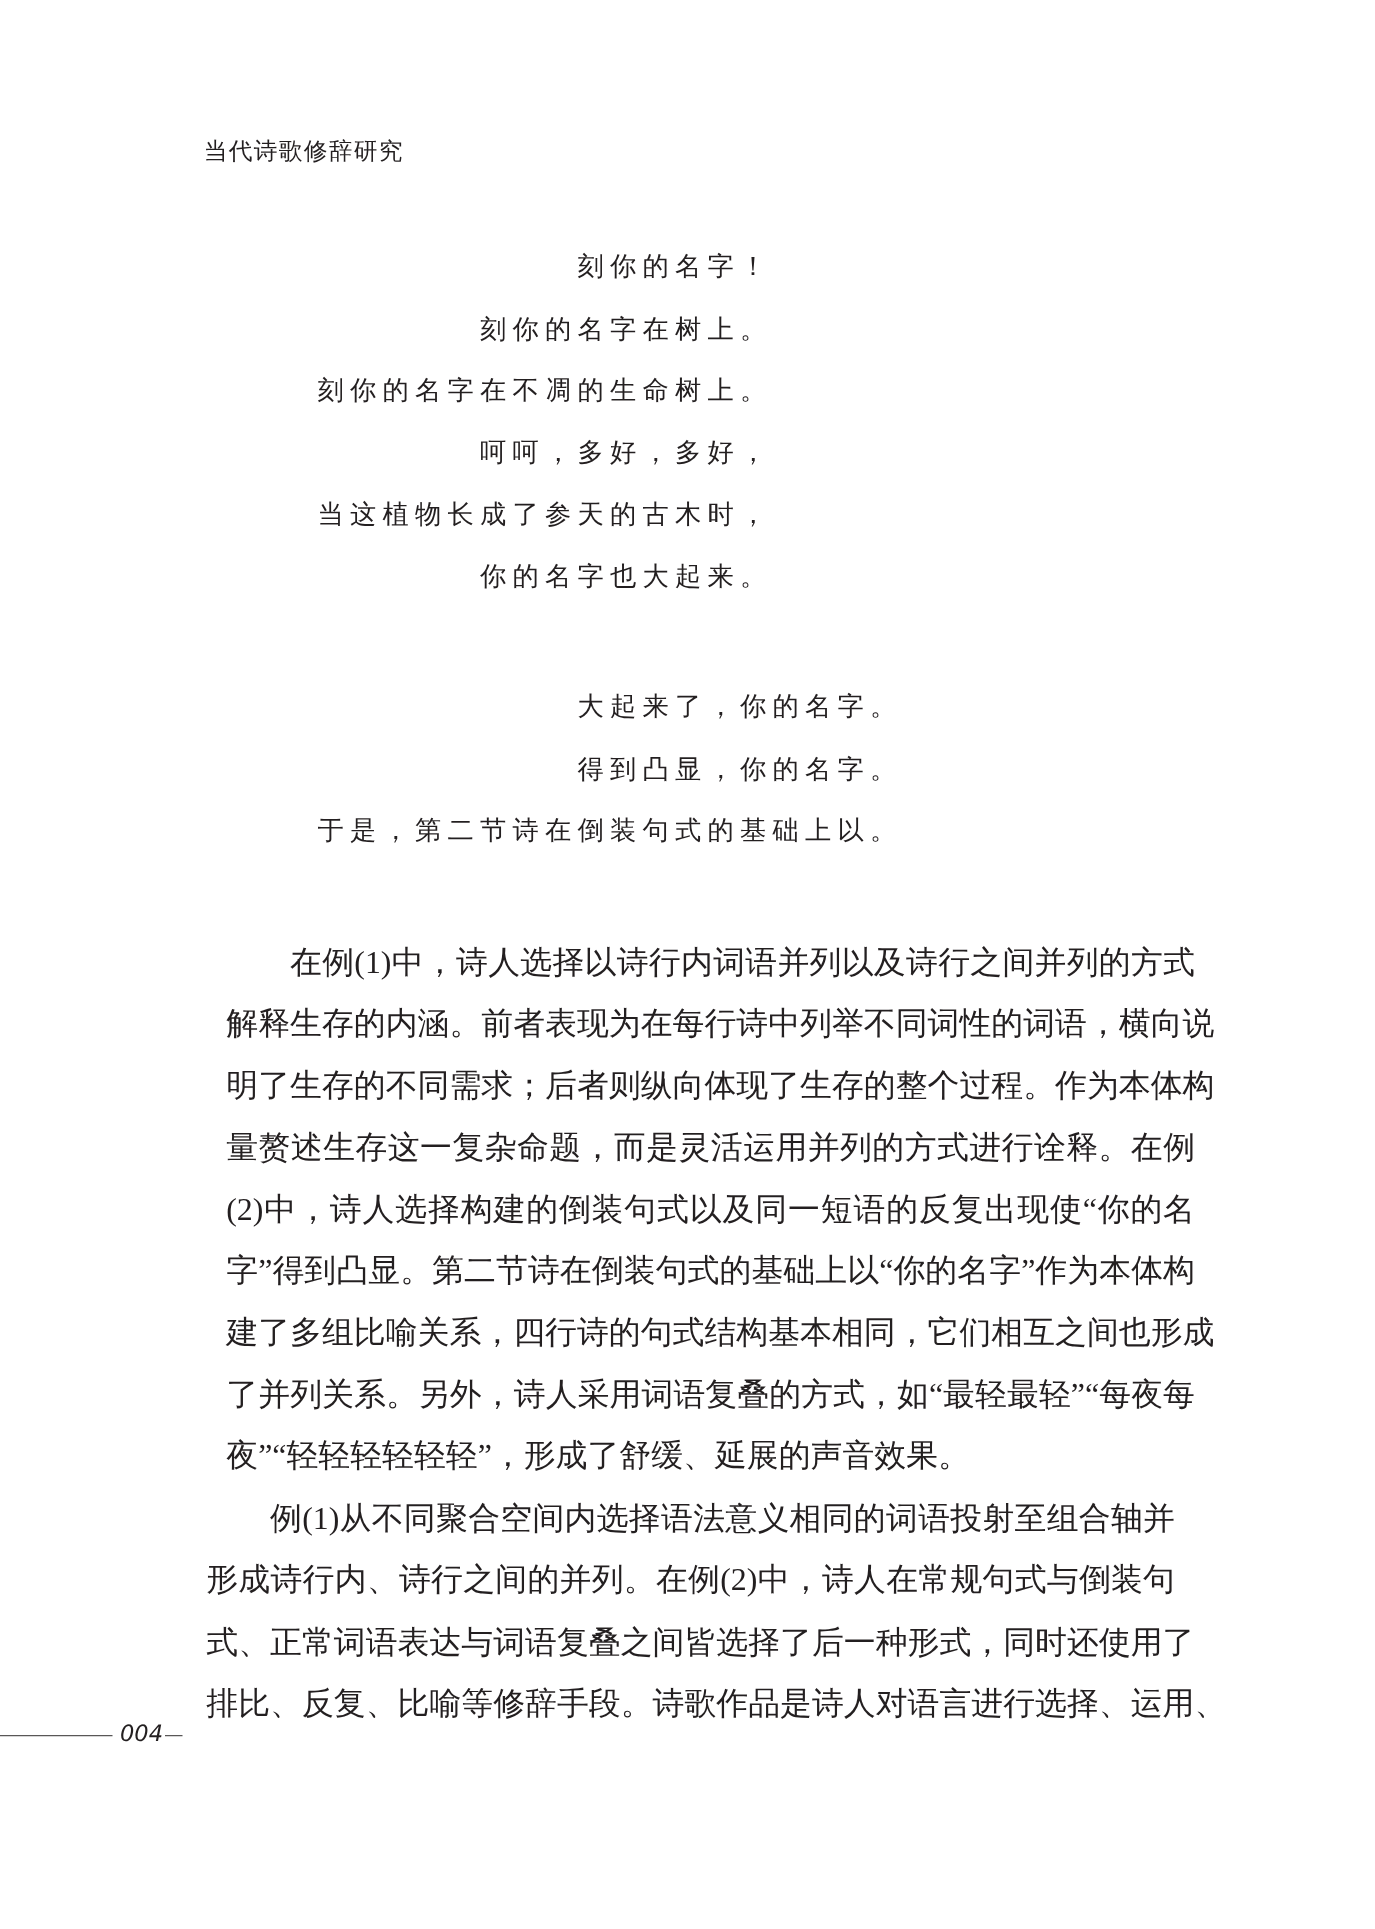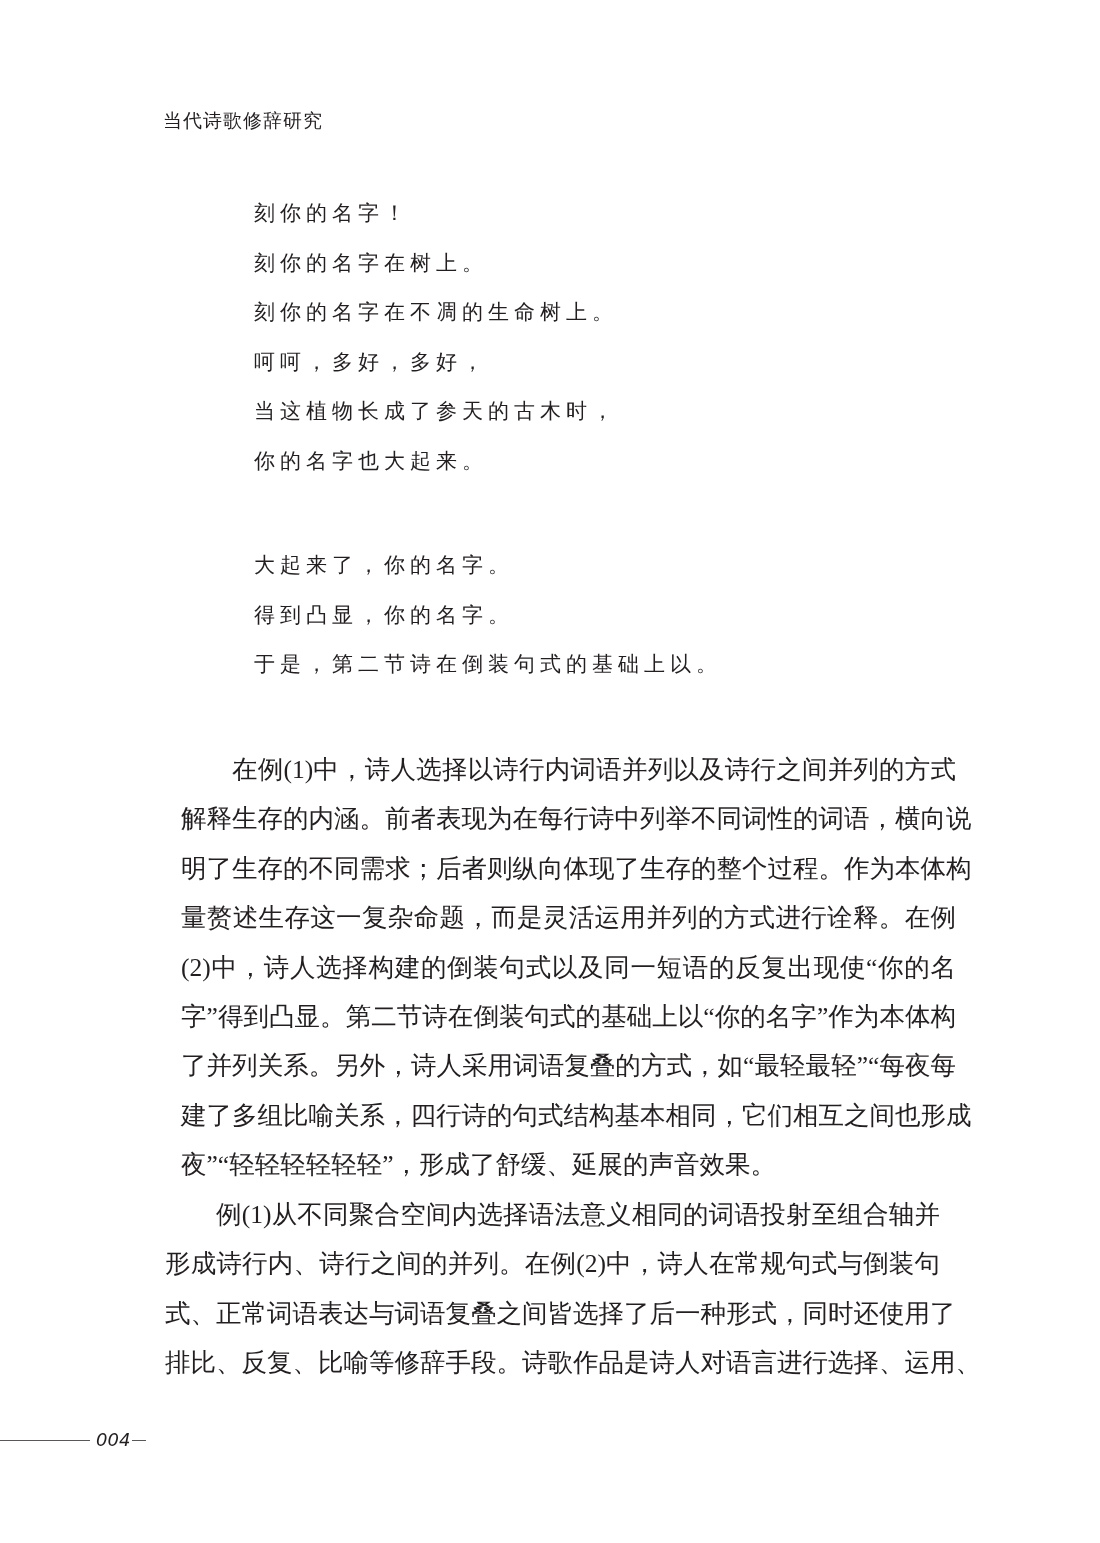--- a/index.html
+++ b/index.html
@@ -7,34 +7,34 @@
   .running-head {
     position: absolute; left: 163px; top: 108px;
     font-family: "DejaVu Serif", serif; font-size: 19px; letter-spacing: 1px;
     color: #231f20;
   }
   .poem {
     position: absolute; left: 254px;
     font-family: "DejaVu Serif", serif; font-size: 21px; letter-spacing: 5px;
     color: #231f20;
   }
-  .poem-line { height: 49.5px; line-height: 49.5px; white-space: nowrap; }
+  .poem-line { height: 49.5px; line-height: 49.5px; white-space: nowrap; text-align: right; }
   .stanza-1 { top: 189px; }
   .stanza-2 { top: 541px; }
   .prose {
     position: absolute; left: 165px; width: 775px;
     font-family: "Liberation Serif", serif; font-size: 25.5px; color: #231f20;
   }
   .prose-line { height: 49.4px; line-height: 49.4px; white-space: nowrap; text-align: justify; text-align-last: justify; }
   .prose-line.last { text-align-last: left; }
   .prose-line.indent { padding-left: 51px; }
   .para-1 { top: 745px; margin-left: 16px; }
   .para-2 { top: 1190px; }
   .footer {
-    position: absolute; left: 0; top: 1428px; height: 24px; width: 160px;
+    position: absolute; left: 0; top: 1376px; height: 24px; width: 160px;
   }
   .footer-rule-left { position: absolute; left: 0; top: 12px; width: 90px; height: 1px; background: #595757; }
   .footer-rule-right { position: absolute; left: 132px; top: 12px; width: 14px; height: 1px; background: #595757; }
   .page-number {
     position: absolute; left: 96px; top: 0; font-family: "DejaVu Sans", sans-serif;
     font-style: italic; font-size: 18px; line-height: 24px; color: #231f20;
   }
 </style>
 </head>
 <body>
@@ -56,22 +56,22 @@
   <div class="poem-line">于是，第二节诗在倒装句式的基础上以。</div>
 </div>
 
 <div class="prose para-1">
   <div class="prose-line indent">在例(1)中，诗人选择以诗行内词语并列以及诗行之间并列的方式</div>
   <div class="prose-line">解释生存的内涵。前者表现为在每行诗中列举不同词性的词语，横向说</div>
   <div class="prose-line">明了生存的不同需求；后者则纵向体现了生存的整个过程。作为本体构</div>
   <div class="prose-line">量赘述生存这一复杂命题，而是灵活运用并列的方式进行诠释。在例</div>
   <div class="prose-line">(2)中，诗人选择构建的倒装句式以及同一短语的反复出现使“你的名</div>
   <div class="prose-line">字”得到凸显。第二节诗在倒装句式的基础上以“你的名字”作为本体构</div>
+  <div class="prose-line">建了多组比喻关系，四行诗的句式结构基本相同，它们相互之间也形成</div>
   <div class="prose-line">了并列关系。另外，诗人采用词语复叠的方式，如“最轻最轻”“每夜每</div>
-  <div class="prose-line">建了多组比喻关系，四行诗的句式结构基本相同，它们相互之间也形成</div>
   <div class="prose-line last">夜”“轻轻轻轻轻轻”，形成了舒缓、延展的声音效果。</div>
 </div>
 
 <div class="prose para-2">
   <div class="prose-line indent">例(1)从不同聚合空间内选择语法意义相同的词语投射至组合轴并</div>
   <div class="prose-line">形成诗行内、诗行之间的并列。在例(2)中，诗人在常规句式与倒装句</div>
   <div class="prose-line">式、正常词语表达与词语复叠之间皆选择了后一种形式，同时还使用了</div>
   <div class="prose-line">排比、反复、比喻等修辞手段。诗歌作品是诗人对语言进行选择、运用、</div>
 </div>
 

